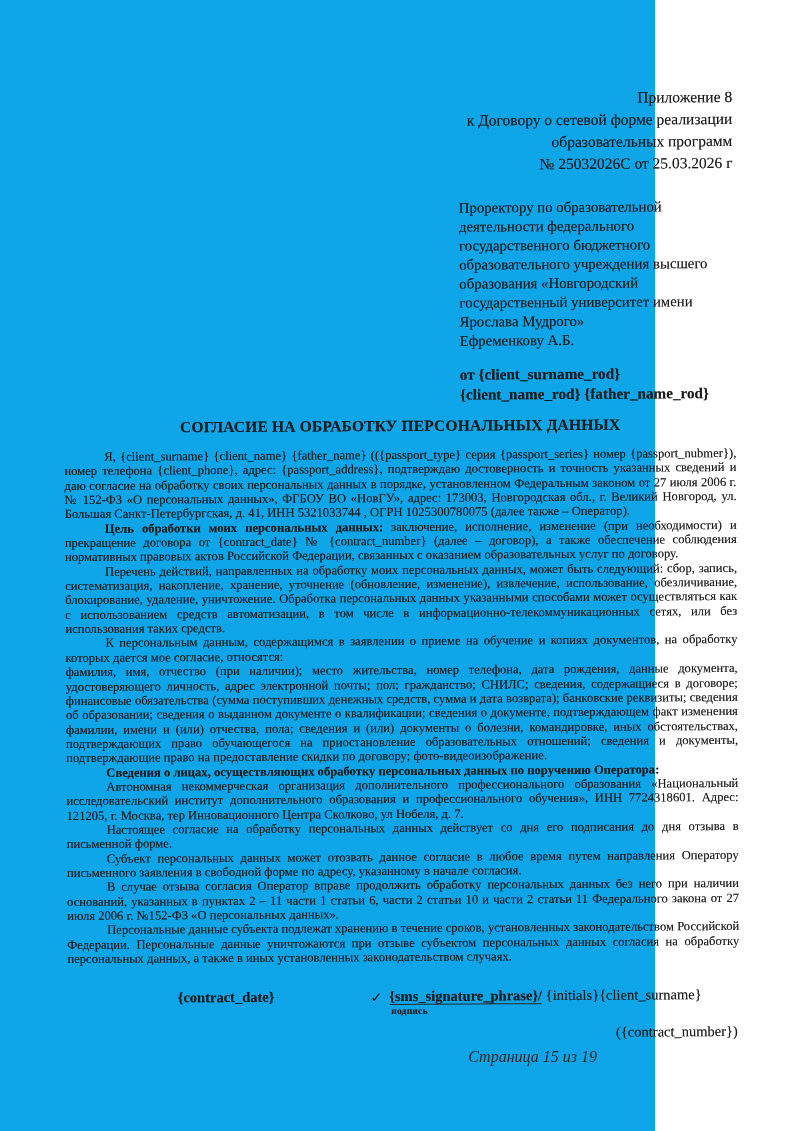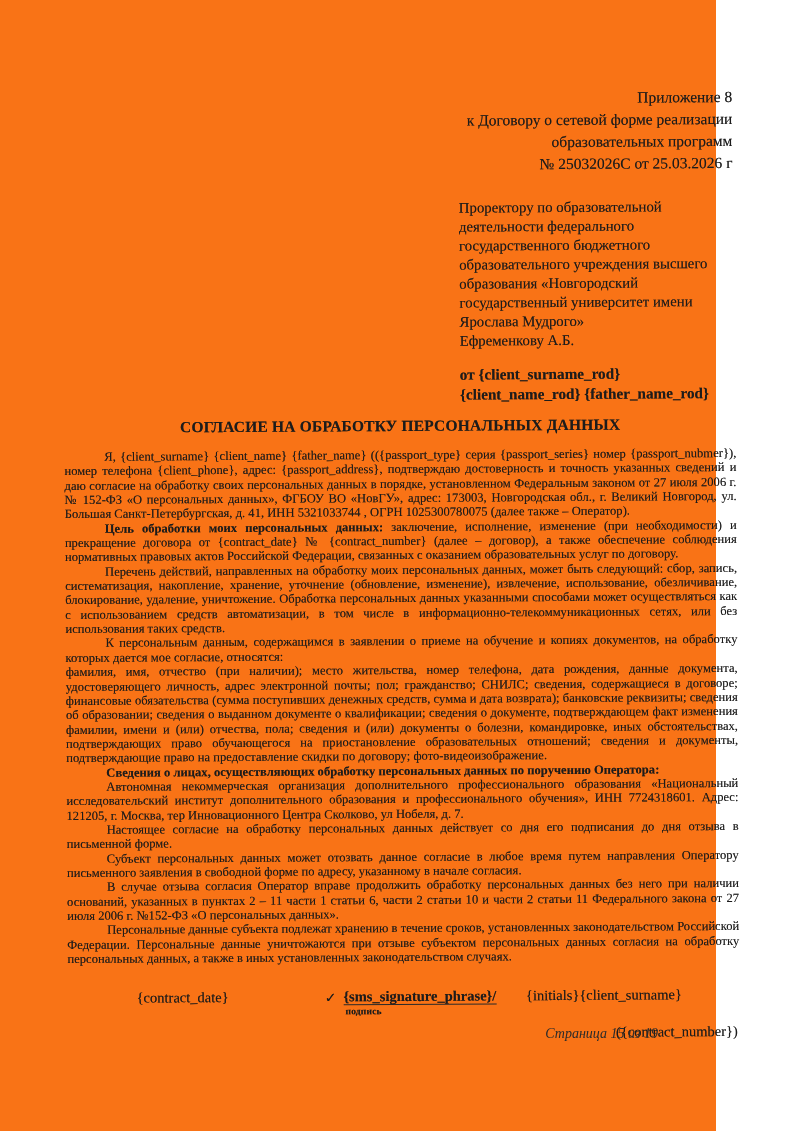--- a/index.html
+++ b/index.html
@@ -5,22 +5,22 @@
   html, body { margin: 0; padding: 0; }
   body {
     width: 800px; height: 1131px;
     background: #ffffff;
     font-family: "Liberation Serif", "DejaVu Serif", serif;
     color: #1c1c1c;
     overflow: hidden;
   }
   .page {
     position: relative;
-    width: 716px; height: 1131px;
-    background: #f97316;
+    width: 655px; height: 1131px;
+    background: #0ea5e9;
   }
   .doc {
     position: absolute;
     left: 0; top: 0; width: 800px; height: 1131px;
     transform: rotate(-0.35deg);
     transform-origin: 50% 50%;
     padding: 88px 63px 0 65px;
     box-sizing: border-box;
     text-shadow: 0 0 0.45px rgba(20,20,20,0.55);
   }
@@ -60,50 +60,50 @@
     text-align: justify;
   }
   .para.ind { text-indent: 40px; }
   .para b.lead { font-weight: bold; }
   .sig-row {
     margin-top: 24px;
     font-size: 14.5px;
     display: flex;
     align-items: flex-start;
   }
-  .sig-date { margin-left: 69px; }
+  .sig-date { margin-left: 110px; font-weight: bold; }
   .sig-group { margin-left: 96px; display: flex; align-items: flex-start; }
   .check-glyph { font-size: 14px; margin-right: 7px; padding-top: 1px; }
   .sig-phrase-block { display: inline-block; }
   .sig-phrase {
     font-weight: bold;
     border-bottom: 1.2px solid #2a2a2a;
     padding-bottom: 0px;
     font-family: Liberation Serif, serif;
   }
-  .sig-names { font-weight: normal; margin-left: 26px; }
+  .sig-names { font-weight: normal; }
   .sig-caption {
     display: block;
     font-size: 9.5px;
     font-weight: bold;
     margin-top: 1px;
     margin-left: 2px;
     letter-spacing: 0.2px;
   }
   .contract-number-line {
     margin-top: 9px;
     text-align: right;
     font-size: 14.5px;
     padding-right: 2px;
   }
   .page-footer {
     position: absolute;
-    top: 1026px;
+    top: 1048px;
     right: 58px;
-    font-size: 14px;
+    font-size: 16px;
     font-style: italic;
     color: #2b2b2b;
     margin-left: 28px;
   }
 </style>
 </head>
 <body>
 
 <div class="page">
   <div class="doc">

